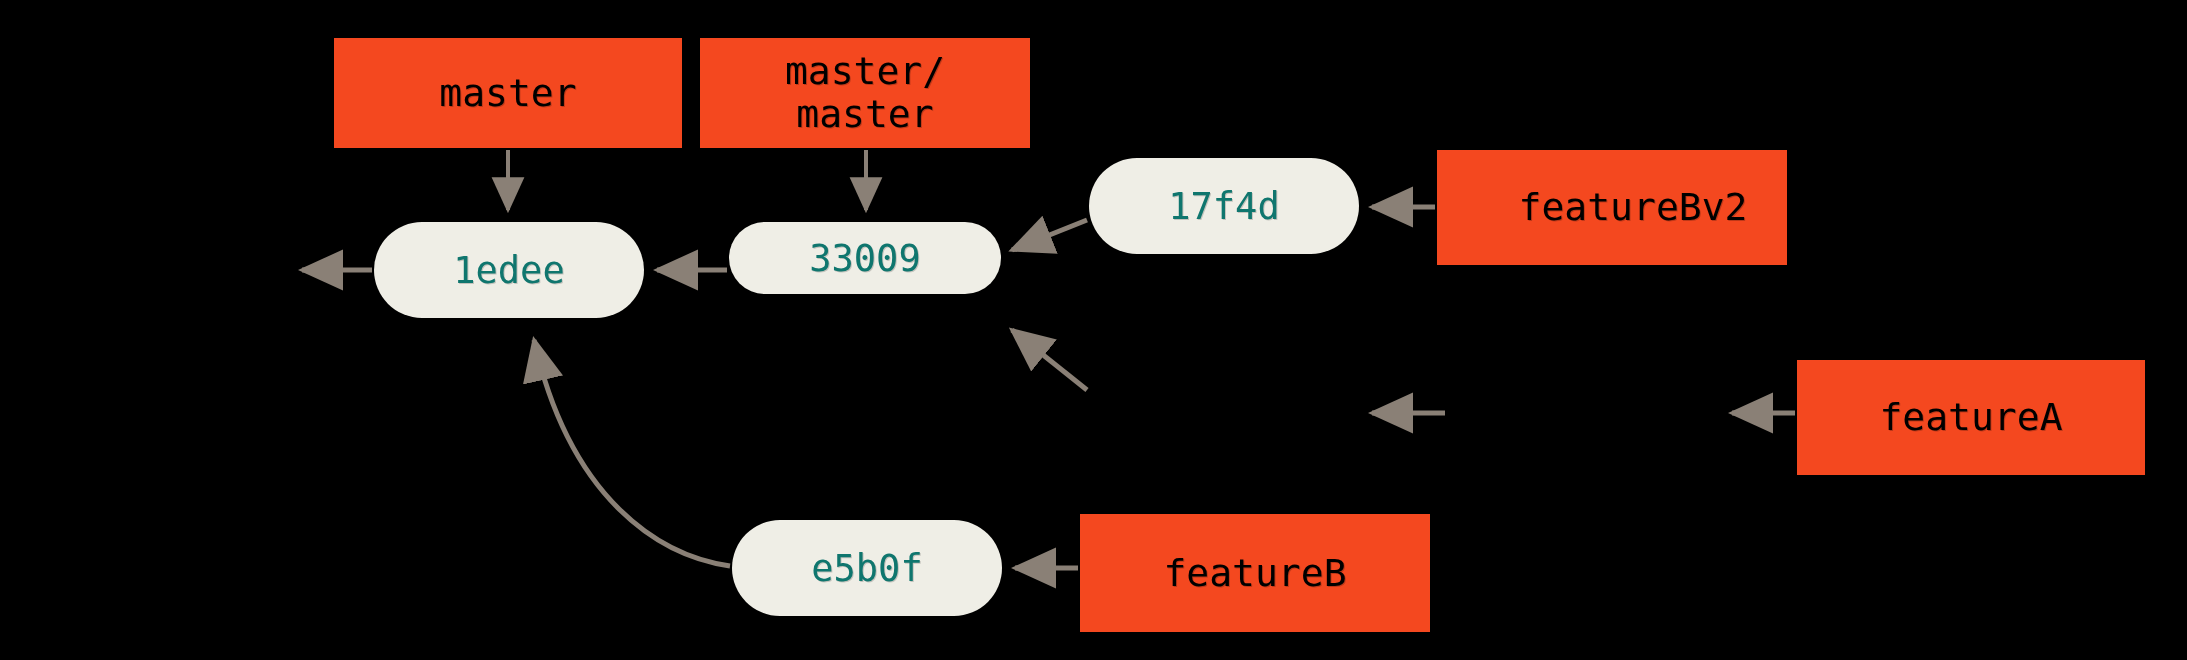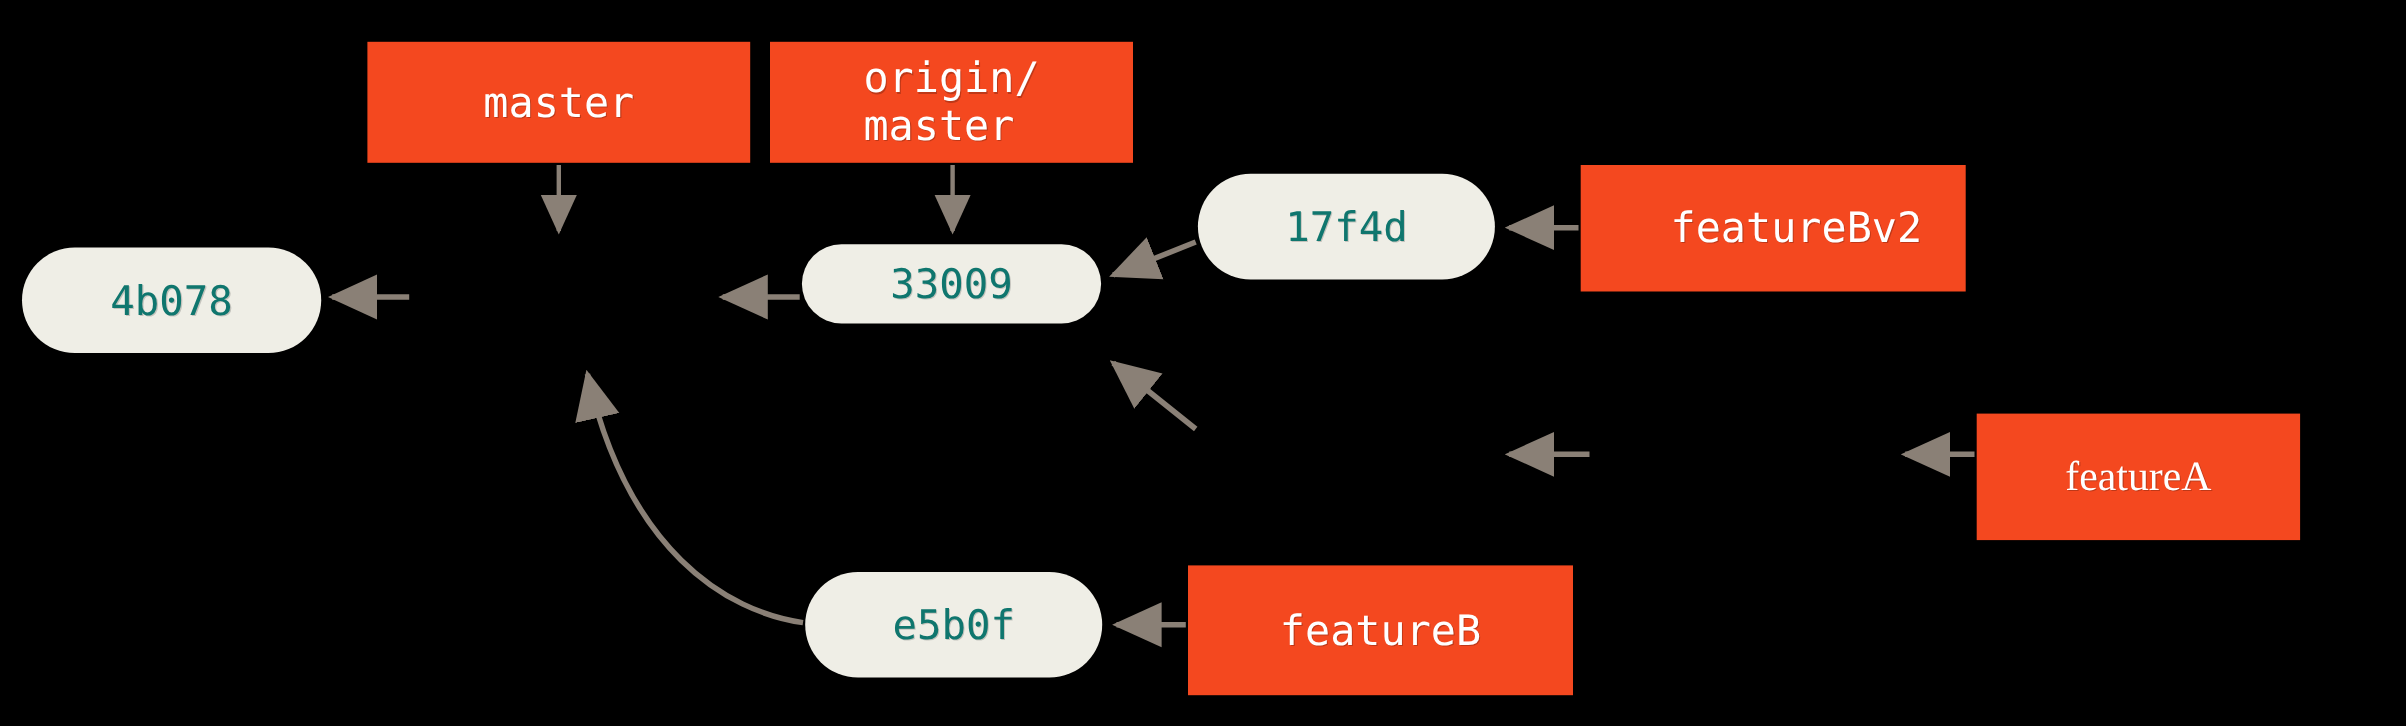--- a/index.html
+++ b/index.html
@@ -39,24 +39,25 @@
     z-index: 3;
     text-shadow: 1px 1px 0 rgba(0,0,0,0.18);
   }
   .ref-box {
     position: absolute;
     box-sizing: border-box;
     background: #F4481F;
     display: flex;
     align-items: center;
     justify-content: center;
-    color: #ffffff;
+    color: #000000;
     font-family: "DejaVu Sans Mono", "Liberation Mono", monospace;
     font-size: 38px;
     line-height: 1.13;
+    text-align: center;
     white-space: pre-line;
     z-index: 3;
     text-shadow: 1px 1px 0 rgba(0,0,0,0.22);
   }
 </style>
 </head>
 <body>
 
 <div id="canvas">
 
@@ -83,35 +84,35 @@
 
     <line x1="866" y1="150" x2="866" y2="210" stroke="#8A8076" stroke-width="4" marker-end="url(#arrowhead)"></line>
 
     <line x1="1435" y1="207" x2="1372" y2="207" stroke="#8A8076" stroke-width="5" marker-end="url(#arrowhead)"></line>
 
     <line x1="1795" y1="413" x2="1732" y2="413" stroke="#8A8076" stroke-width="5" marker-end="url(#arrowhead)"></line>
 
     <line x1="1078" y1="568" x2="1015" y2="568" stroke="#8A8076" stroke-width="5" marker-end="url(#arrowhead)"></line>
   </svg>
 
-  <div class="commit-node" style="left:20px; top:225px; width:272px; height:96px;">4b078</div>
 
+  <div class="commit-node" style="left:374px; top:222px; width:270px; height:96px;">1edee</div>
 
   <div class="commit-node" style="left:729px; top:222px; width:272px; height:72px;">33009</div>
 
   <div class="commit-node" style="left:1089px; top:158px; width:270px; height:96px;">17f4d</div>
 
 
 
   <div class="commit-node" style="left:732px; top:520px; width:270px; height:96px;">e5b0f</div>
 
   <div class="ref-box" style="left:334px; top:38px; width:348px; height:110px;">master</div>
 
-  <div class="ref-box" style="left:700px; top:38px; width:330px; height:110px;">origin/
+  <div class="ref-box" style="left:700px; top:38px; width:330px; height:110px;">master/
 master</div>
 
   <div class="ref-box" style="left:1437px; top:150px; width:350px; height:115px;padding-left:42px;">featureBv2</div>
 
-  <div class="ref-box" style="left:1797px; top:376px; width:294px; height:115px;font-family:Liberation Serif, serif;">featureA</div>
+  <div class="ref-box" style="left:1797px; top:360px; width:348px; height:115px;">featureA</div>
 
   <div class="ref-box" style="left:1080px; top:514px; width:350px; height:118px;">featureB</div>
 
 </div>
 
 </body></html>

